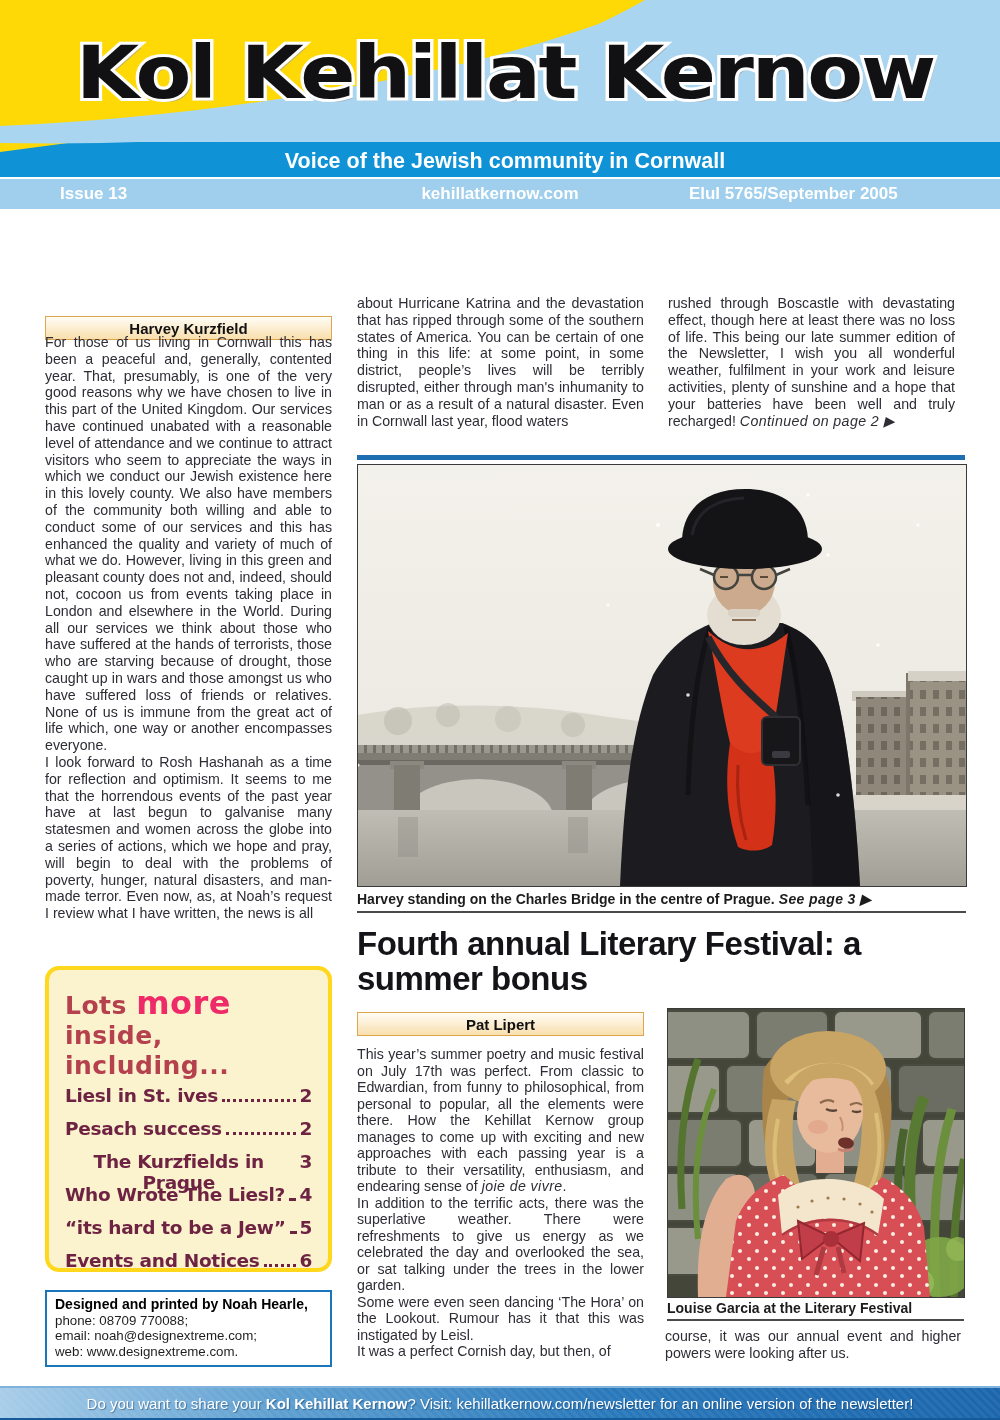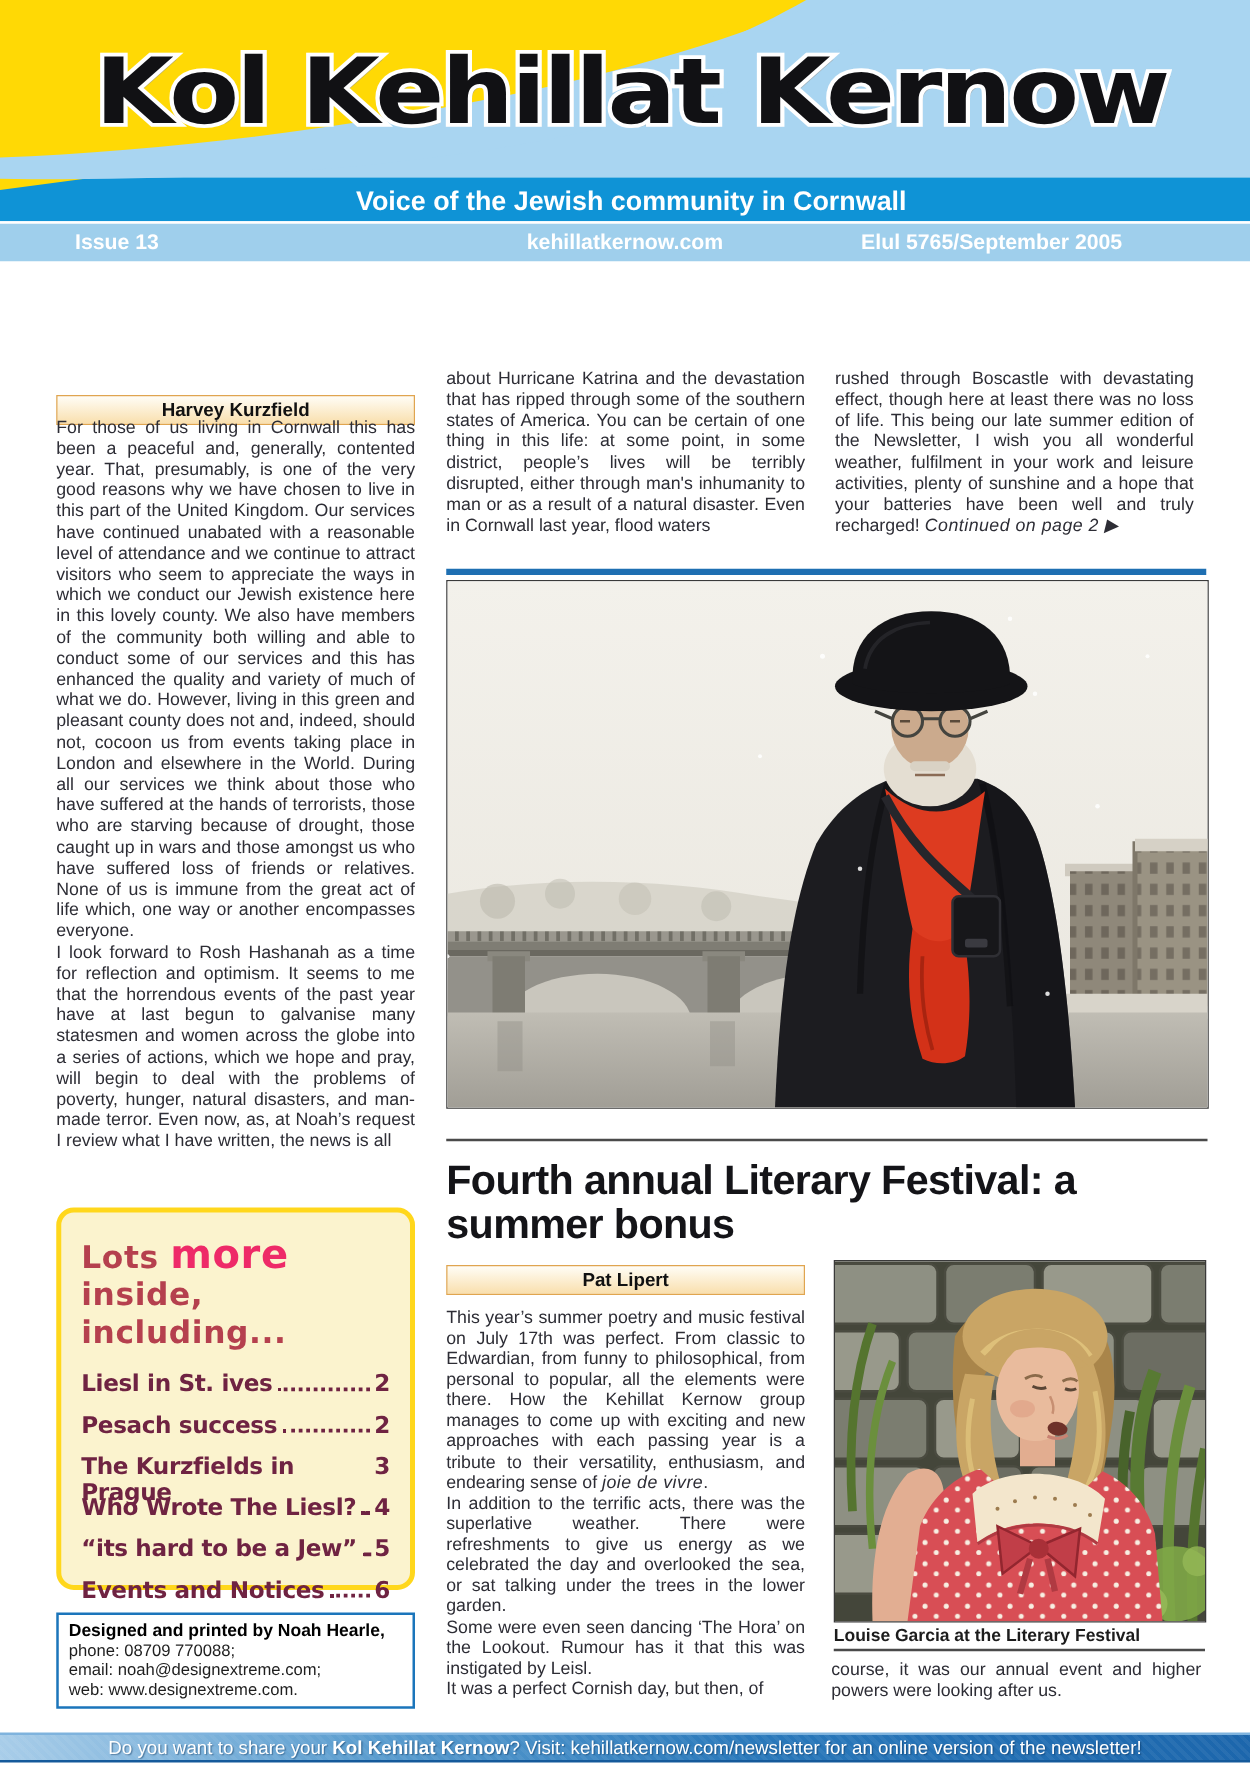--- a/index.html
+++ b/index.html
@@ -48,34 +48,34 @@
   #photo2{left:667px;top:1008px;width:296px;height:288px;border:1px solid #3a3a3a;}
   #caption2{left:667px;top:1300px;width:296px;font-size:14px;font-weight:bold;color:#1c1c1c;}
   #rule-cap2{left:667px;top:1319px;width:297px;height:2px;background:#4a4a4a;}
 
   
   #lots-box{left:45px;top:966px;width:287px;height:306px;box-sizing:border-box;
             background:#fbf3ce;border:4px solid #ffd71c;border-radius:14px;padding:18px 16px 0 16px;}
   #lots-title{font-weight:bold;font-size:25px;letter-spacing:.5px;line-height:30px;color:#b5404e;
               font-family:"DejaVu Sans",sans-serif;}
   #lots-title .more{color:#ee2a68;font-size:32px;}
-  #toc{margin-top:16px;}
+  #toc{margin-top:4px;text-align:center;}
   .toc-row{display:flex;align-items:baseline;font-weight:bold;font-size:18.5px;color:#6f2342;
            height:33px;font-family:"DejaVu Sans",sans-serif;letter-spacing:-0.3px;}
   .toc-dots{flex:1;border-bottom:3px dotted #6f2342;margin:0 3px 5px 4px;}
 
   
   #design-box{left:45px;top:1290px;width:287px;box-sizing:border-box;border:2px solid #1b75bb;
               background:#fff;padding:5px 8px 6px 8px;font-size:13.3px;line-height:15.5px;color:#1e1e1e;}
   #design-box .b1{font-weight:bold;font-size:14px;color:#000;}
   #design-box .cta{font-weight:bold;color:#1467b3;}
   #design-box .lnk{color:#2fa8e1;cursor:pointer;}
 
   
-  #footer{left:0;top:1386px;width:1000px;height:24px;
+  #footer{left:0;top:1386px;width:1000px;height:34px;
           background:repeating-linear-gradient(45deg,rgba(255,255,255,.05) 0 3px,rgba(0,0,0,0) 3px 6px),
                      linear-gradient(90deg,#a8cde9 0%,#5e9fd0 28%,#2a79bb 60%,#1c66ac 100%);
           border-top:2px solid #7fb3dd;border-bottom:2px solid #155a9b;box-sizing:border-box;
           display:flex;align-items:center;justify-content:center;
           color:#fff;font-size:15px;text-shadow:1px 1px 1px rgba(0,40,80,.45);}
   #footer .b{font-weight:bold;}
 </style>
 </head>
 <body>
 
@@ -199,20 +199,21 @@
         <circle cx="520" cy="180" r="1.8"></circle>
       <circle cx="250" cy="140" r="1.6"></circle>
         <circle cx="450" cy="30" r="1.8"></circle>
         <circle cx="560" cy="60" r="1.6"></circle>
       <circle cx="330" cy="230" r="1.8"></circle>
         <circle cx="290,300" cy="300" r="1.6"></circle>
         <circle cx="480" cy="330" r="1.8"></circle>
     </g>
   </svg>
 
+  <div id="caption1" class="abs"><span>Harvey standing on the Charles Bridge in the centre of Prague. </span><span class="ital">See page 3 ▶</span></div>
   <div id="rule-cap1" class="abs"></div>
 
   <div id="byline2" class="abs byline-box">
     <span>Pat Lipert</span>
   </div>
 
   <div id="headline2" class="abs headline">Fourth annual Literary Festival: a summer bonus</div>
 
   <div id="art2col" class="abs bodycol">
     <p><span>This year’s summer poetry and music festival on July 17th was perfect. From classic to Edwardian, from funny to philosophical, from personal to popular, all the elements were there. How the Kehillat Kernow group manages to come up with exciting and new approaches with each passing year is a tribute to their versatility, enthusiasm, and endearing sense of </span><span class="ital">joie de vivre</span><span>.</span></p>

